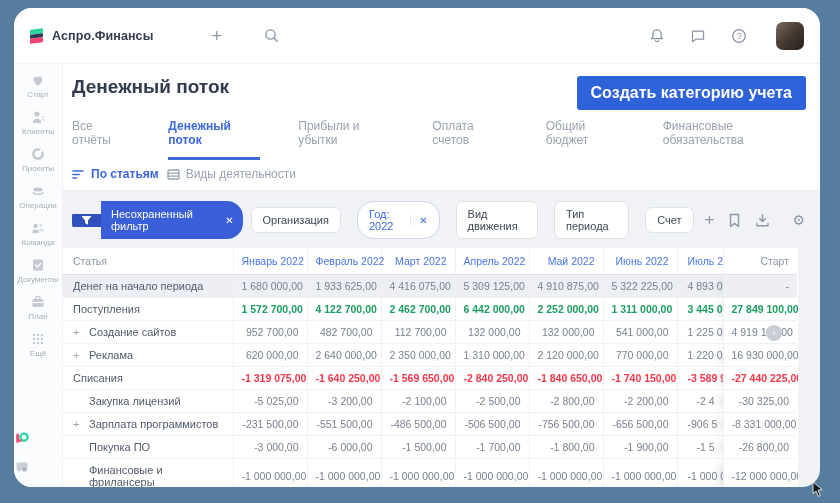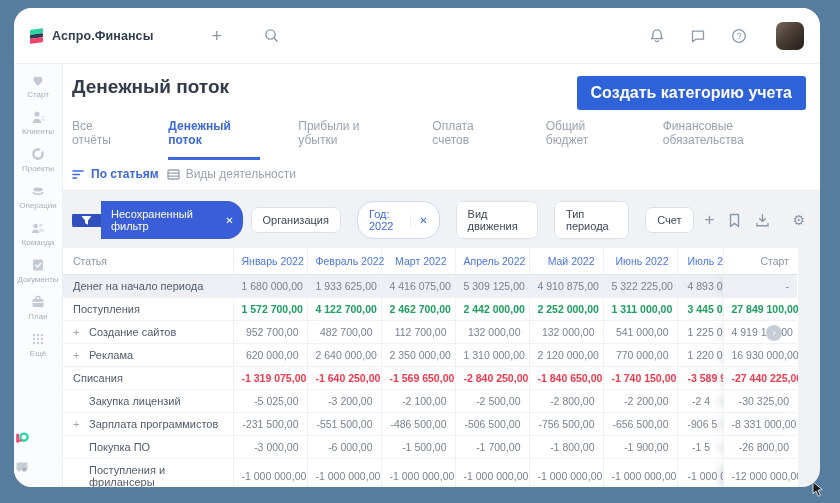--- a/index.html
+++ b/index.html
@@ -77,21 +77,21 @@
   thead th.h-lbl { text-align:left; padding-left:10px; }
   thead th.h-month { color:#4a75e6; cursor:pointer; }
   thead th.h-jul { overflow:hidden; text-align:left; padding-left:10px; }
   tbody td { font-size:10.5px; color:#79828f; text-align:right; padding:5px 8px;
     line-height:11px; border-bottom:1px solid #eef1f5; white-space:nowrap; }
   td.lbl { text-align:left; font-size:11px; color:#515b6b; padding-left:10px; white-space:normal;
     line-height:12px;margin-top:48px; }
   td.lbl .wrap { display:flex; align-items:flex-end; }
   td.lbl .plus { color:#9aa3b0; width:16px; flex:0 0 16px; font-size:11px; cursor:pointer; }
   td.lbl .sp { width:16px; flex:0 0 16px; }
-  td.jul { overflow:hidden; text-align:center; padding-left:10px; }
+  td.jul { overflow:hidden; text-align:right; padding-left:10px; }
   tr.opening td { background:#edeff4; }
   td.pos { color:#1c9e5f; font-weight:bold; }
   td.neg { color:#f0384c; font-weight:bold; }
   td.saldo { box-shadow:-9px 0 10px -7px rgba(40,50,70,.22); }
   .next-btn { position:absolute; right:16px; top:77px; width:16px; height:16px; border-radius:50%;
     background:#c7ccd5; color:#fff; display:flex; align-items:center; justify-content:center;
     font-size:11px; line-height:1; cursor:pointer; padding-bottom:1px; }
 
   .cursor { position:absolute; left:812px; top:481px; z-index:50; }
   svg { display:block; }
@@ -359,21 +359,21 @@
               </tr>
               <tr>
                 <td class="lbl">
                   <span class="wrap">
                     <span>Поступления</span>
                   </span>
                 </td>
                 <td class=" pos">1 572 700,00</td>
                 <td class=" pos">4 122 700,00</td>
                 <td class=" pos">2 462 700,00</td>
-                <td class=" pos">2 442 000,00</td>
+                <td class=" pos">6 442 000,00</td>
                 <td class=" pos">2 252 000,00</td>
                 <td class=" pos">1 311 000,00</td>
                 <td class="jul pos">3 445 0</td>
                 <td class="saldo pos">27 849 100,00</td>
               </tr>
               <tr>
                 <td class="lbl">
                   <span class="wrap">
                     <span class="plus">+</span>
                     <span>Создание сайтов</span>
@@ -464,21 +464,21 @@
                 <td class="">-1 700,00</td>
                 <td class="">-1 800,00</td>
                 <td class="">-1 900,00</td>
                 <td class="jul">-1 5</td>
                 <td class="saldo">-26 800,00</td>
               </tr>
               <tr>
                 <td class="lbl">
                   <span class="wrap">
                     <span class="sp"></span>
-                    <span>Поступления и фрилансеры</span>
+                    <span>Финансовые и фрилансеры</span>
                   </span>
                 </td>
                 <td class="">-1 000 000,00</td>
                 <td class="">-1 000 000,00</td>
                 <td class="">-1 000 000,00</td>
                 <td class="">-1 000 000,00</td>
                 <td class="">-1 000 000,00</td>
                 <td class="">-1 000 000,00</td>
                 <td class="jul">-1 000 0</td>
                 <td class="saldo">-12 000 000,00</td>

